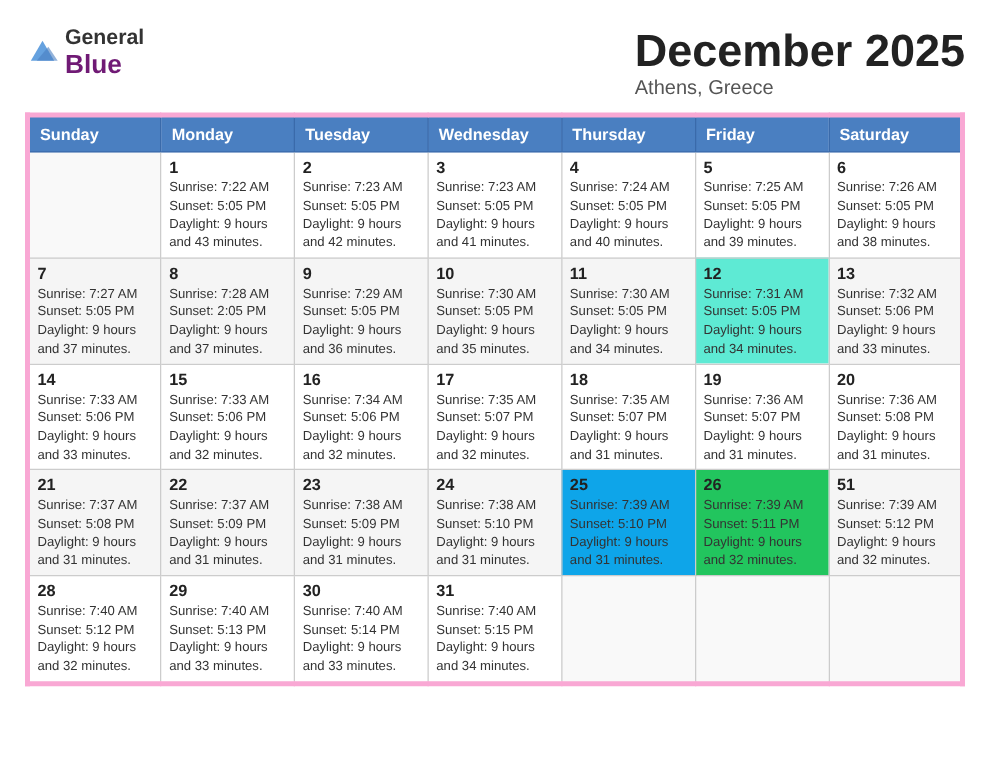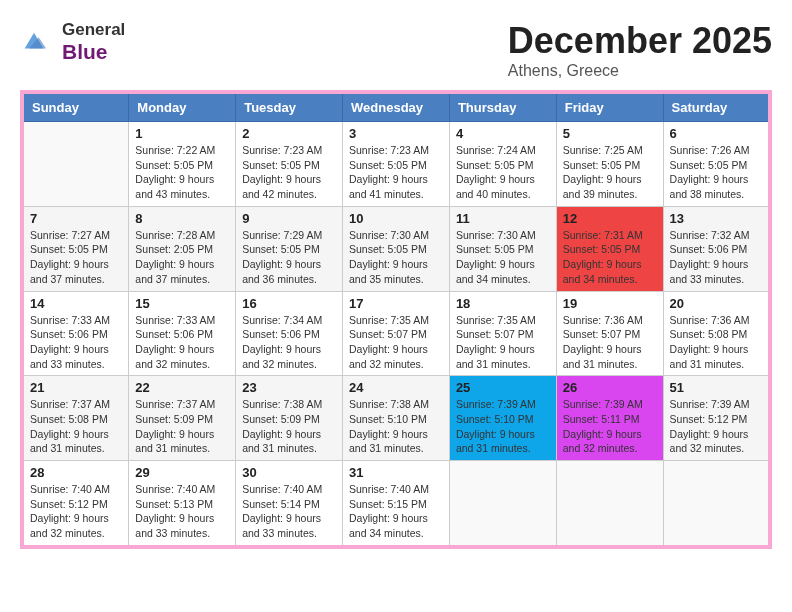--- a/index.html
+++ b/index.html
@@ -12,21 +12,21 @@
     }
     .header {
       display: flex;
       justify-content: space-between;
       align-items: flex-start;
       margin-bottom: 10px;
     }
     .logo {
       display: flex;
       align-items: center;
-      gap: 14px;
+      gap: 4px;
     }
     .logo-icon {
       width: 28px;
       height: 28px;
     }
     .title-block {
     }
     .month-year {
       font-size: 36px;
       font-weight: bold;
@@ -191,21 +191,21 @@
 Daylight: 9 hours
 and 35 minutes.</div>
         </td>
         <td style="background: rgb(245, 245, 245);">
           <span class="day-number">11</span>
           <div class="day-info" style="white-space: pre-line;">Sunrise: 7:30 AM
 Sunset: 5:05 PM
 Daylight: 9 hours
 and 34 minutes.</div>
         </td>
-        <td style="background: #ef4444;">
+        <td style="background: #5eead4;">
           <span class="day-number">12</span>
           <div class="day-info" style="white-space: pre-line;">Sunrise: 7:31 AM
 Sunset: 5:05 PM
 Daylight: 9 hours
 and 34 minutes.</div>
         </td>
         <td style="background: rgb(245, 245, 245);">
           <span class="day-number">13</span>
           <div class="day-info" style="white-space: pre-line;">Sunrise: 7:32 AM
 Sunset: 5:06 PM
@@ -293,21 +293,21 @@
 Daylight: 9 hours
 and 31 minutes.</div>
         </td>
         <td style="background: #0ea5e9;">
           <span class="day-number">25</span>
           <div class="day-info" style="white-space: pre-line;">Sunrise: 7:39 AM
 Sunset: 5:10 PM
 Daylight: 9 hours
 and 31 minutes.</div>
         </td>
-        <td style="background: #d946ef;">
+        <td style="background: #22c55e;">
           <span class="day-number">26</span>
           <div class="day-info" style="white-space: pre-line;">Sunrise: 7:39 AM
 Sunset: 5:11 PM
 Daylight: 9 hours
 and 32 minutes.</div>
         </td>
         <td style="background: rgb(245, 245, 245);">
           <span class="day-number">51</span>
           <div class="day-info" style="white-space: pre-line;">Sunrise: 7:39 AM
 Sunset: 5:12 PM

